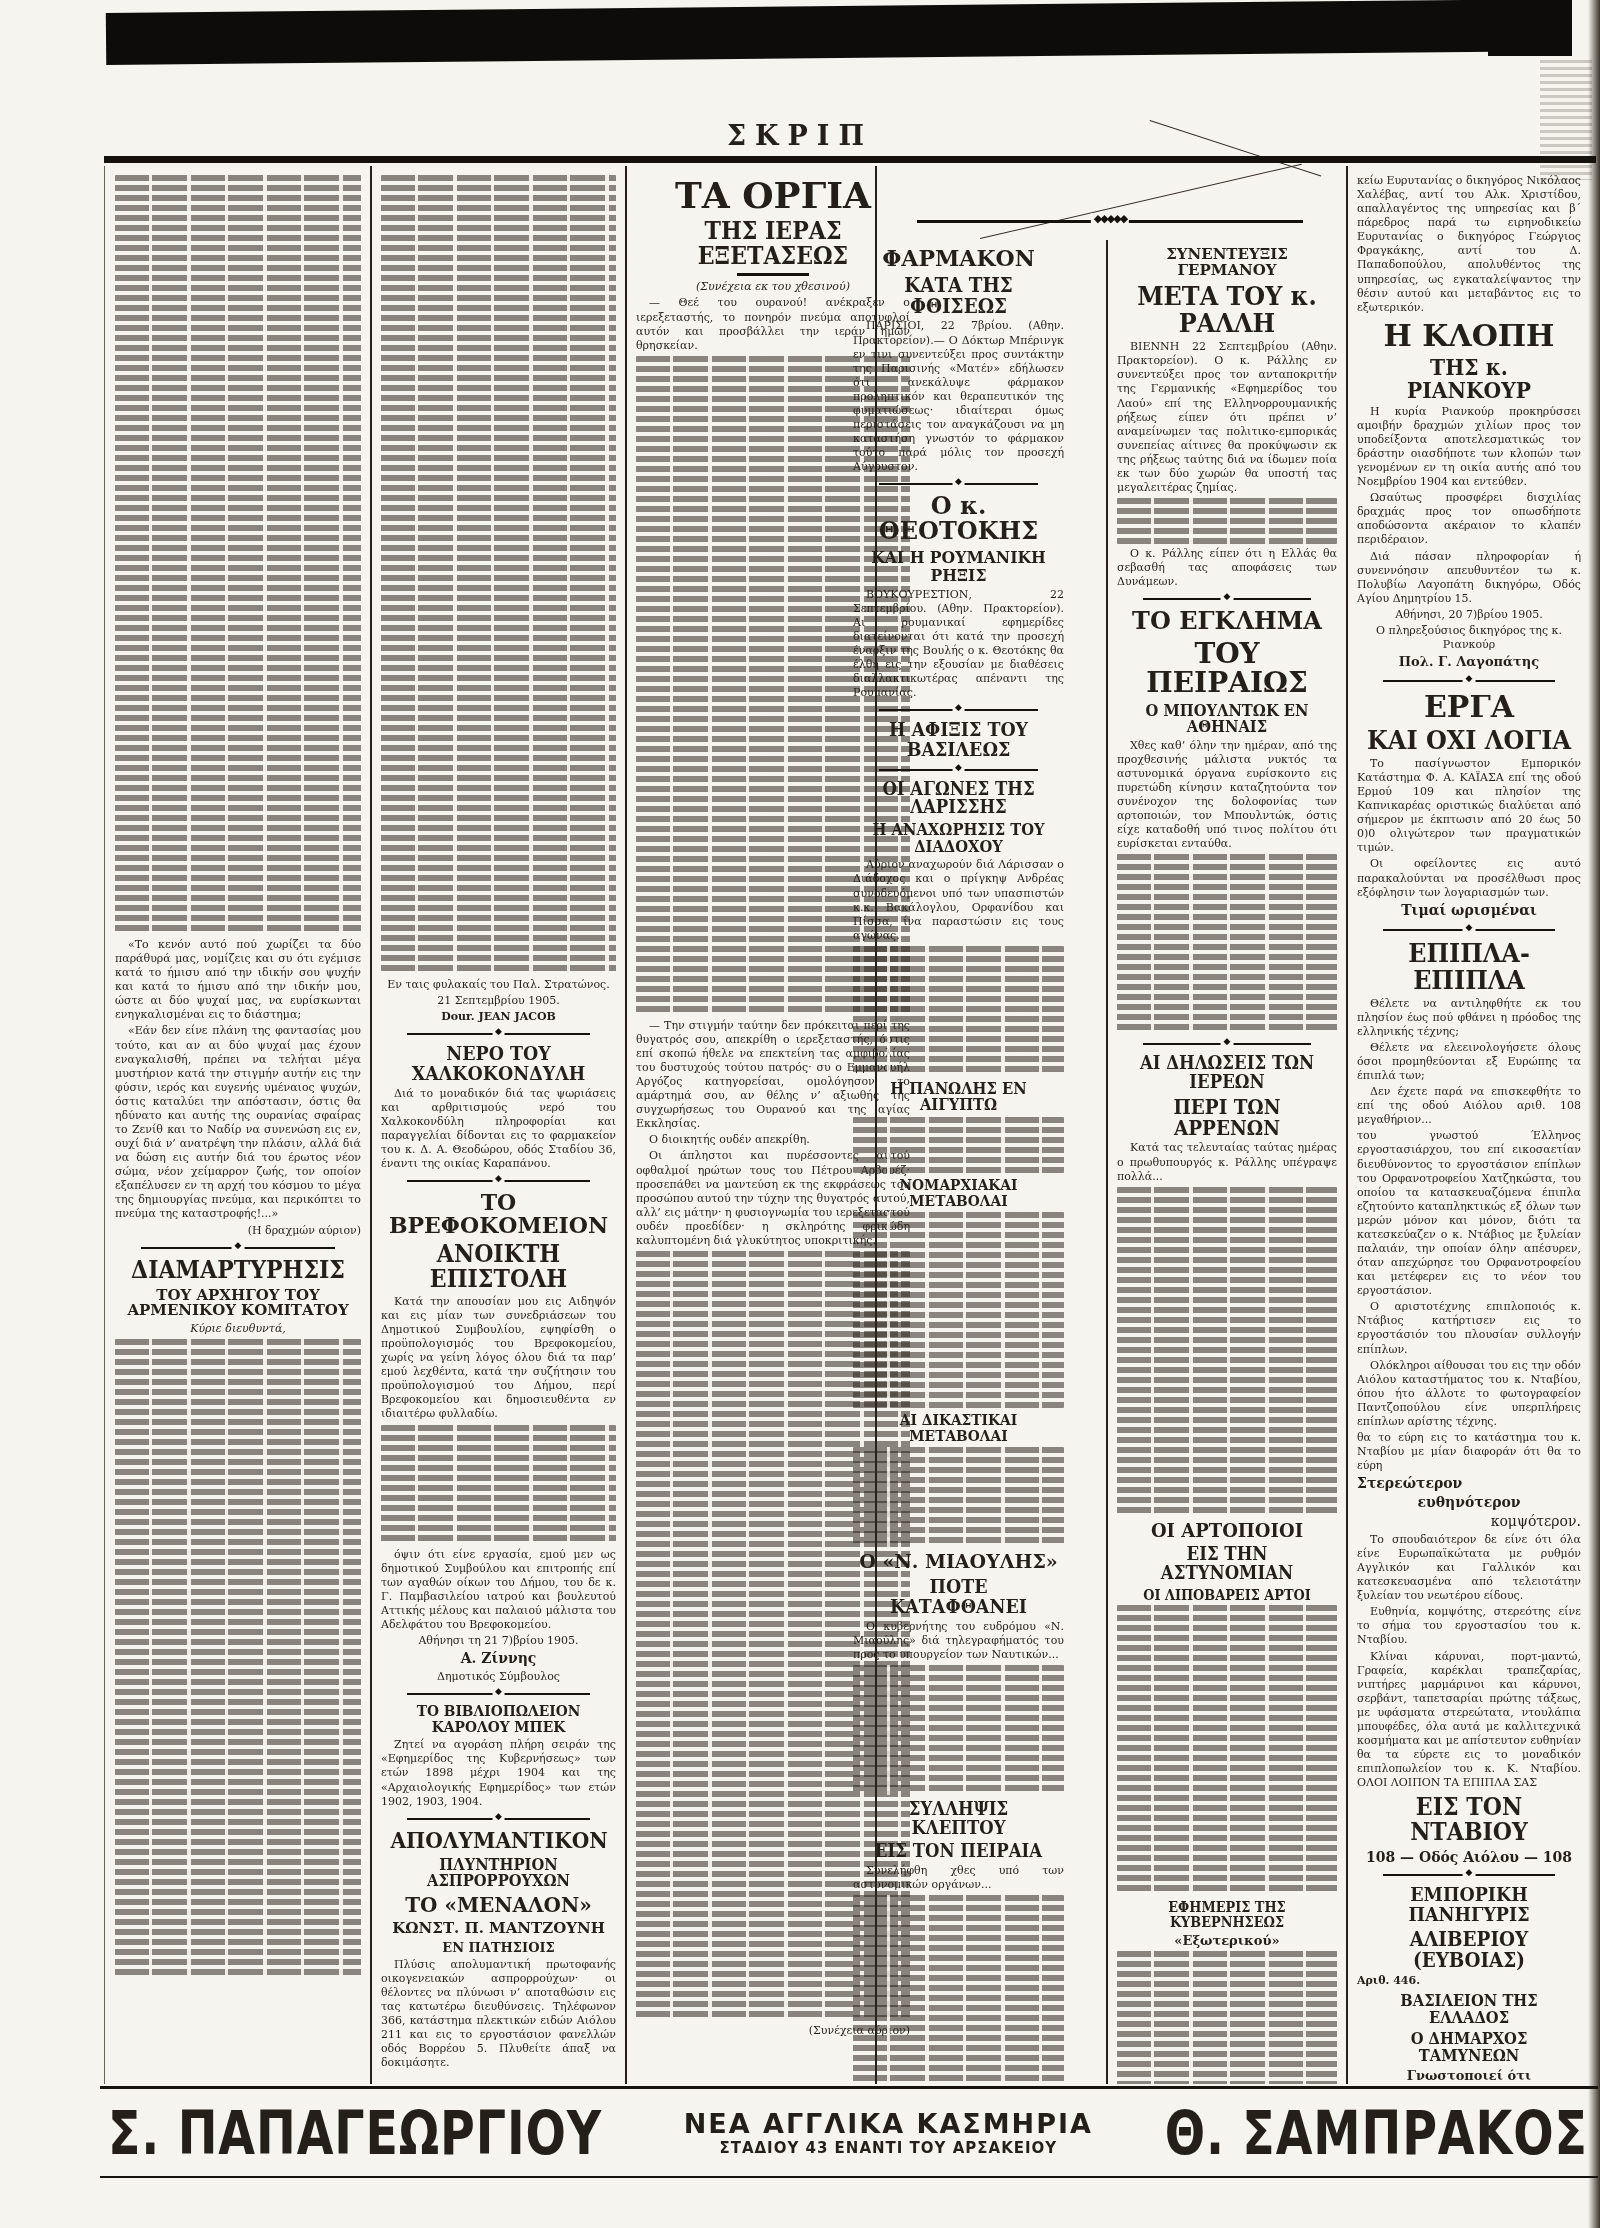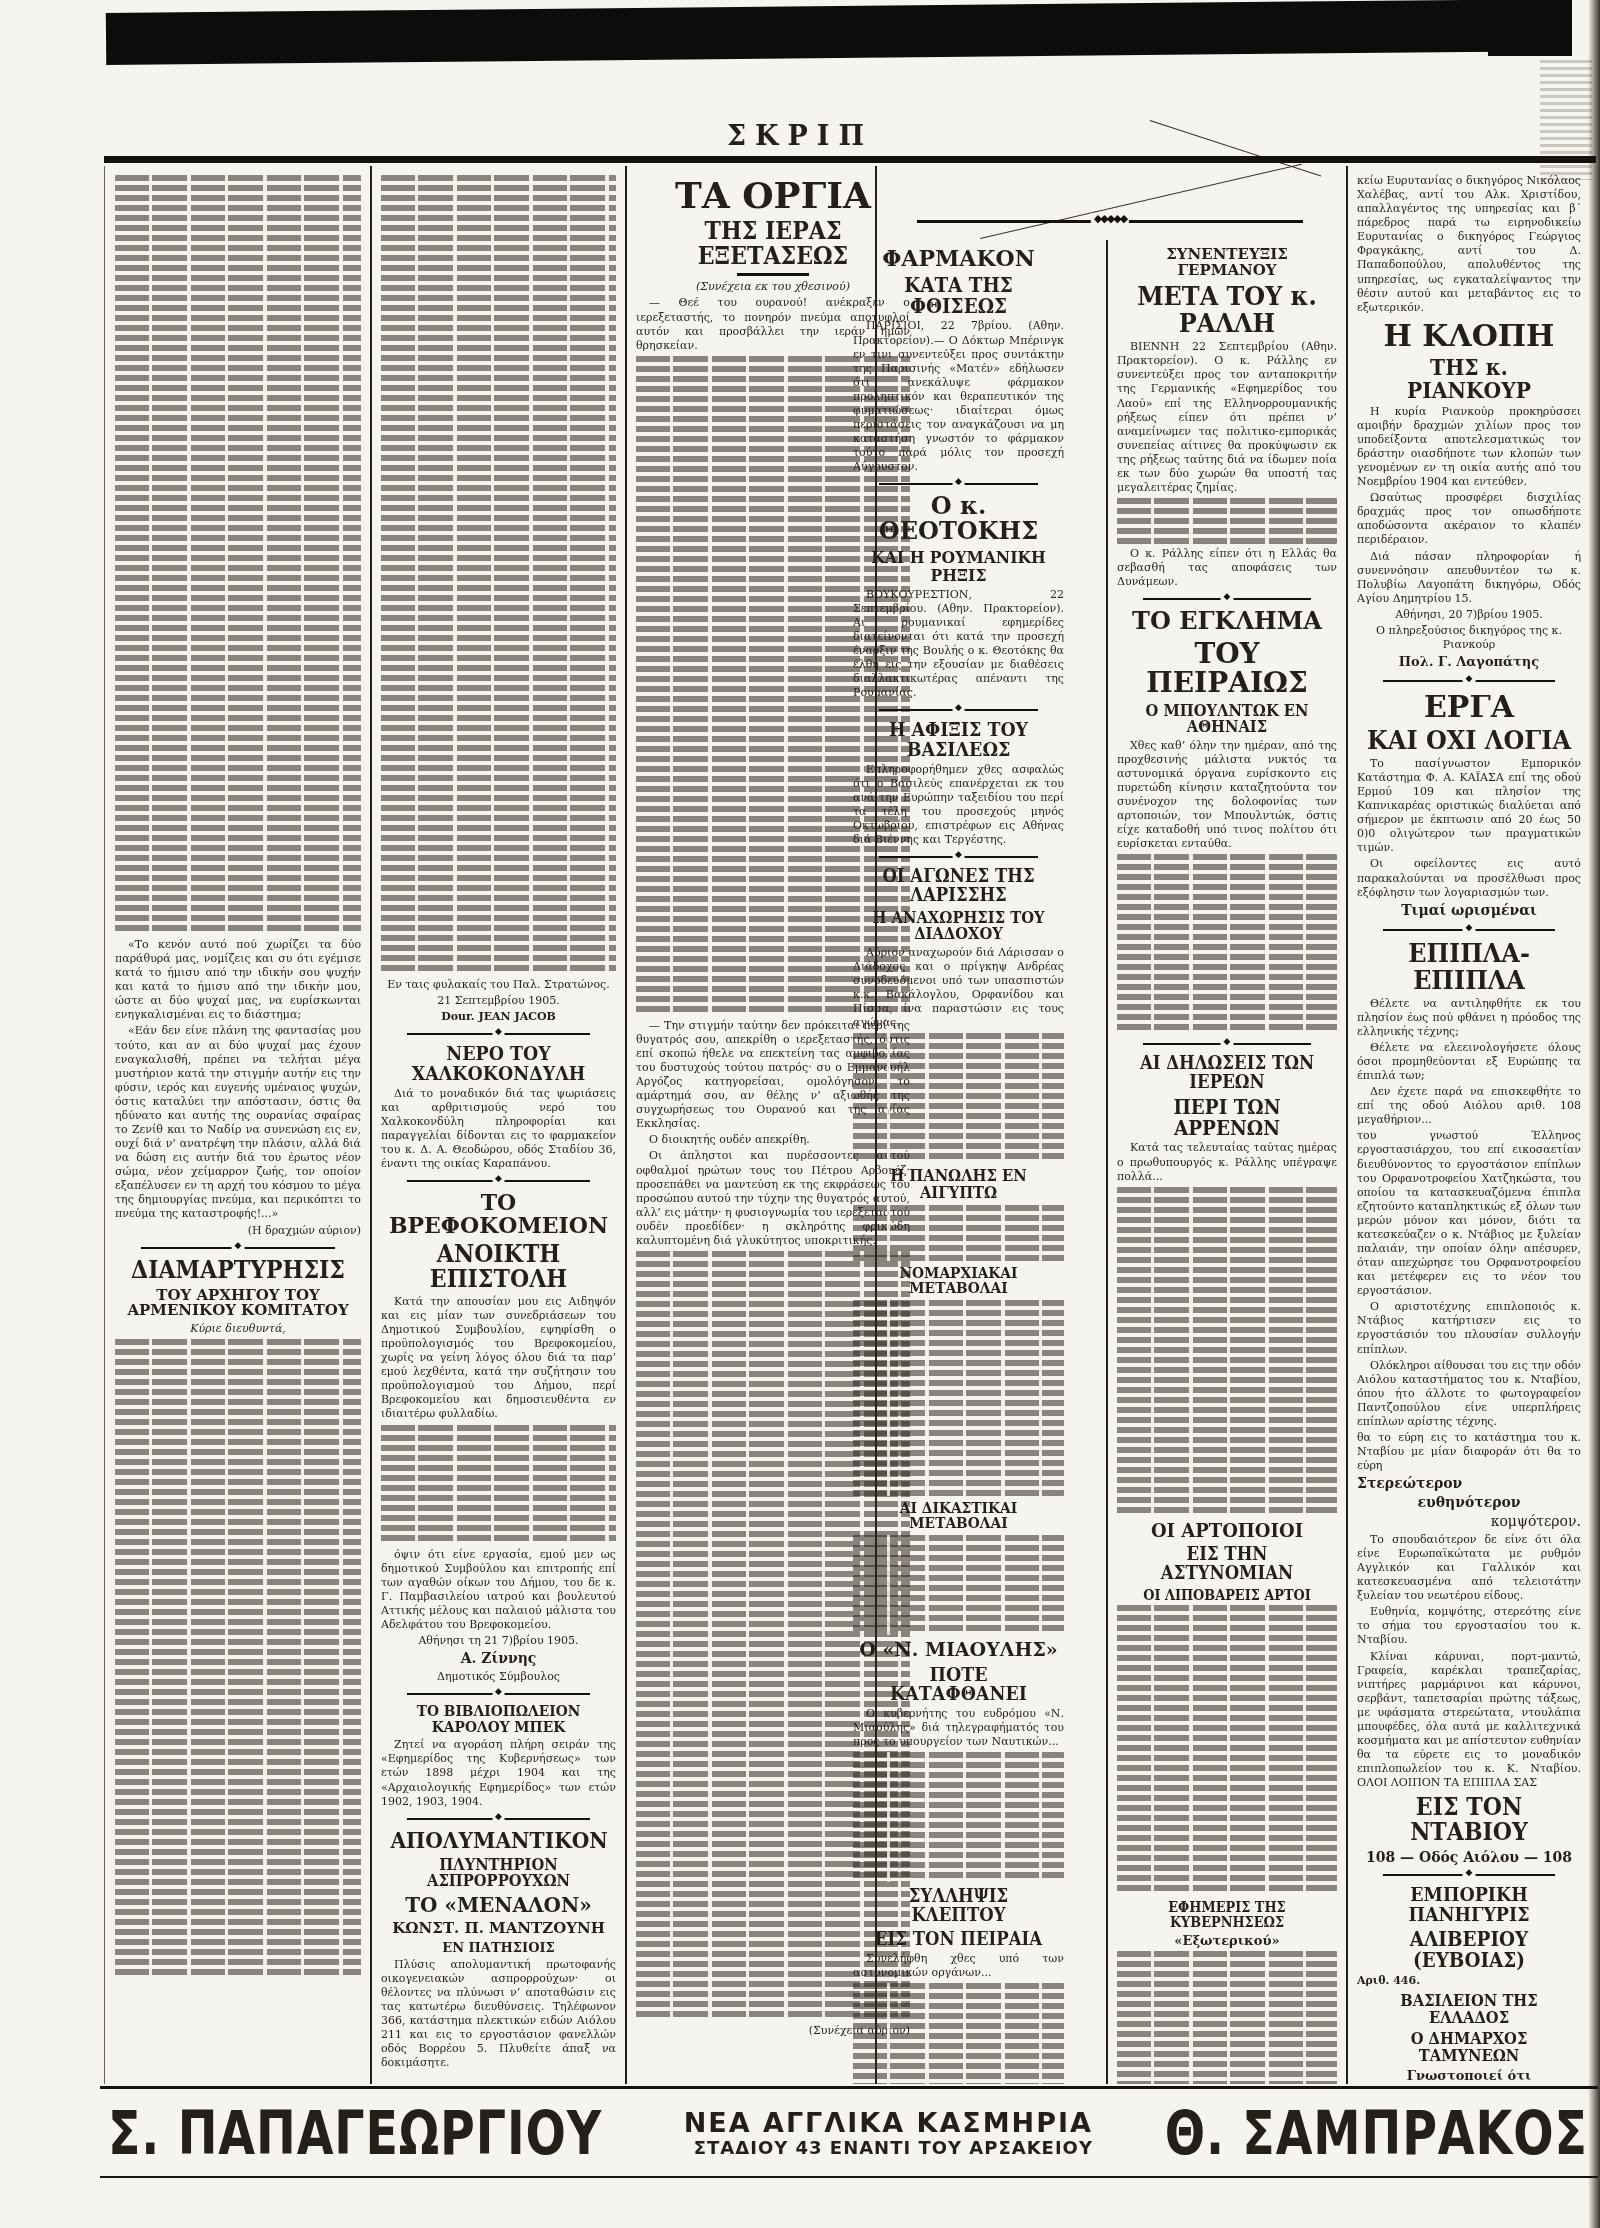--- a/index.html
+++ b/index.html
@@ -55,21 +55,21 @@
   
   .band-rule-a{position:absolute;left:100px;top:2086px;width:1498px;height:3px;background:#16130f;}
   .band-rule-b{position:absolute;left:100px;top:2176px;width:1498px;height:2px;background:#16130f;}
   .ad-band{position:absolute;left:108px;top:2092px;width:1480px;height:82px;
         display:flex;align-items:center;justify-content:space-between;
         font-family:"DejaVu Sans","Liberation Sans",sans-serif;font-weight:bold;}
   .ad-big{font-size:54px;letter-spacing:1px;transform:scaleX(.88) scaleY(1.12);transform-origin:left center;white-space:nowrap;}
   .ad-big.right{transform-origin:right center;}
   .ad-center{text-align:center;line-height:1.12;}
   .ad-center .l1{font-size:27px;letter-spacing:2px;}
-  .ad-center .l2{font-size:18px;letter-spacing:1px;text-align:right;}
+  .ad-center .l2{font-size:15px;letter-spacing:1px;}
 </style>
 </head>
 <body>
 
 <div class="page">
 
   <div class="top-band"></div>
   <div class="corner-blob"></div>
   <div class="edge-right"></div>
   <div class="corner-smudge"></div>
@@ -162,21 +162,20 @@
     <div class="orn">
         <span class="dm">◆</span>
       </div>
     <div class="hl s24">Ο κ. ΘΕΟΤΟΚΗΣ</div>
     <div class="hl s17 cond">ΚΑΙ Η ΡΟΥΜΑΝΙΚΗ ΡΗΞΙΣ</div>
     <p class="bp">ΒΟΥΚΟΥΡΕΣΤΙΟΝ, 22 Σεπτεμβρίου. (Αθην. Πρακτορείον). Αι ρουμανικαί εφημερίδες διατείνονται ότι κατά την προσεχή έναρξιν της Βουλής ο κ. Θεοτόκης θα έλθη εις την εξουσίαν με διαθέσεις διαλλακτικωτέρας απέναντι της Ρουμανίας.</p>
     <div class="orn">
         <span class="dm">◆</span>
       </div>
     <div class="hl s19 cond">Η ΑΦΙΞΙΣ ΤΟΥ ΒΑΣΙΛΕΩΣ</div>
-    <p class="bp">Επληροφορήθημεν χθες ασφαλώς ότι ο Βασιλεύς επανέρχεται εκ του ανά την Ευρώπην ταξειδίου του περί τα τέλη του προσεχούς μηνός Οκτωβρίου, επιστρέφων εις Αθήνας διά Βιέννης και Τεργέστης.</p>
     <div class="orn">
         <span class="dm">◆</span>
       </div>
     <div class="hl s18 cond">ΟΙ ΑΓΩΝΕΣ ΤΗΣ ΛΑΡΙΣΣΗΣ</div>
     <div class="hl s16 cond">Η ΑΝΑΧΩΡΗΣΙΣ ΤΟΥ ΔΙΑΔΟΧΟΥ</div>
     <p class="bp">Αύριον αναχωρούν διά Λάρισσαν ο Διάδοχος και ο πρίγκηψ Ανδρέας συνοδευόμενοι υπό των υπασπιστών κ.κ. Βακάλογλου, Ορφανίδου και Πίσσα, ίνα παραστώσιν εις τους αγώνας.</p>
     <div class="tx" style="height:130px"></div>
     <div class="hl s16 cond">Η ΠΑΝΩΛΗΣ ΕΝ ΑΙΓΥΠΤΩ</div>
     <div class="tx" style="height:56px"></div>
     <div class="hl s15 cond">ΝΟΜΑΡΧΙΑΚΑΙ ΜΕΤΑΒΟΛΑΙ</div>

